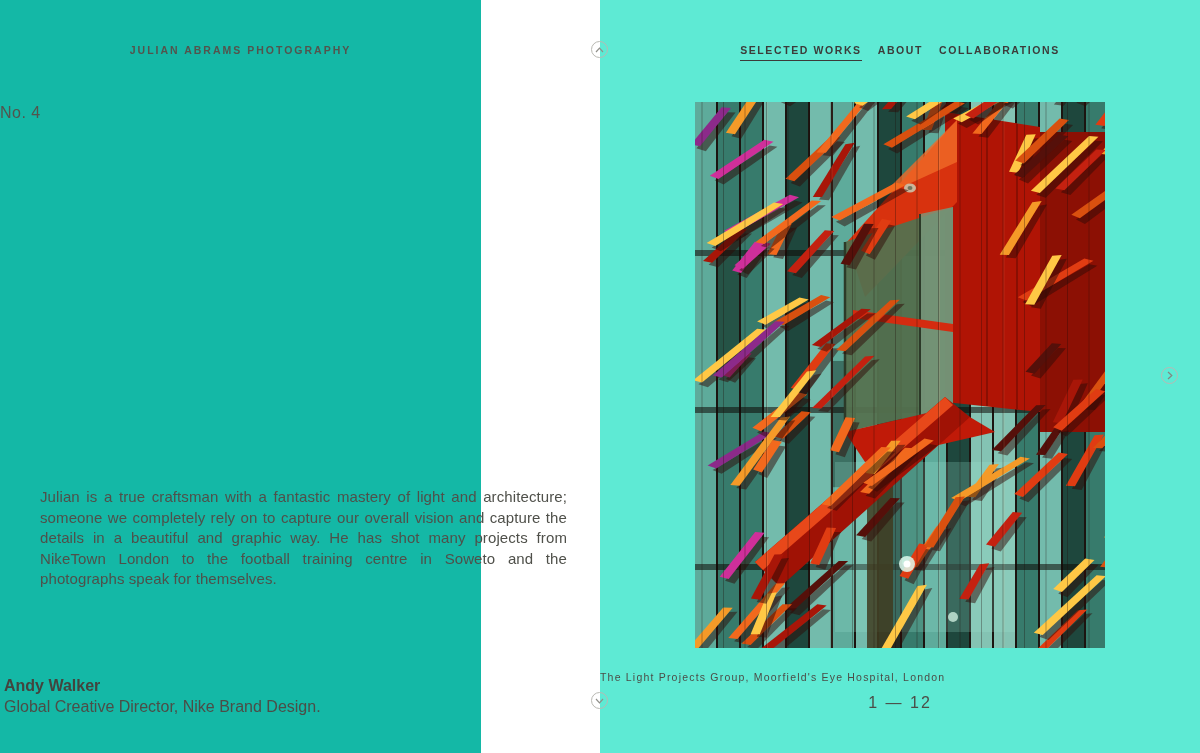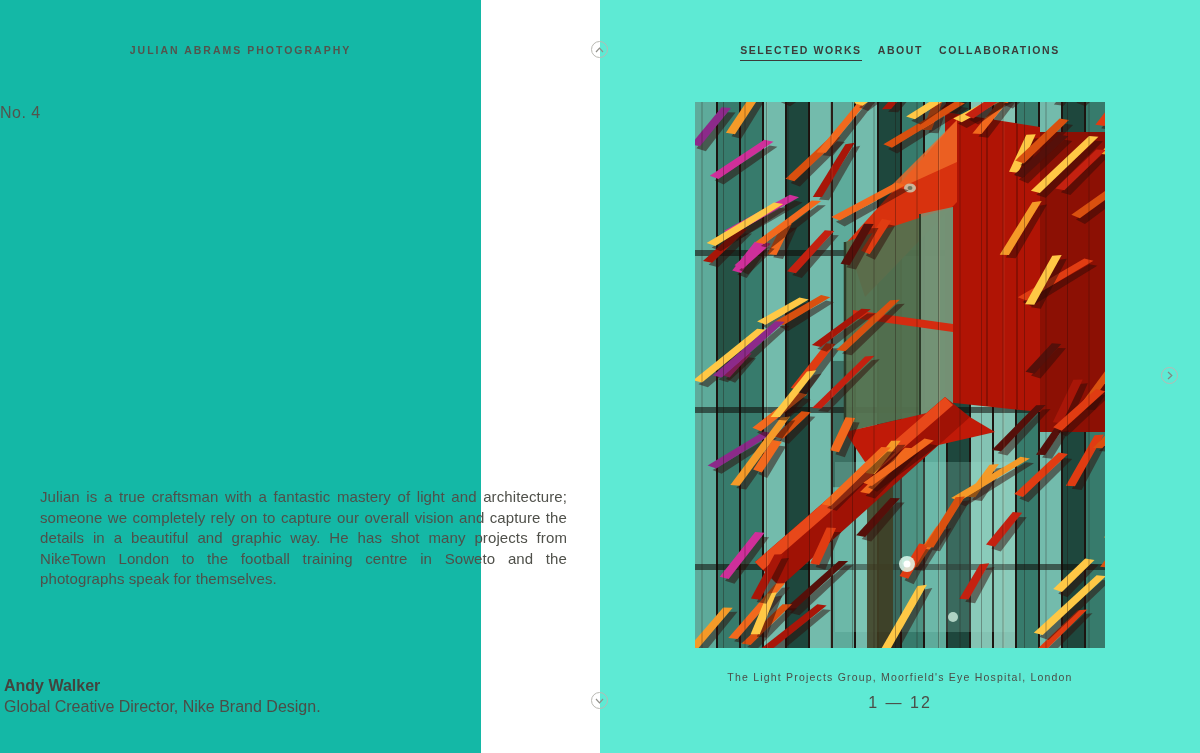--- a/index.html
+++ b/index.html
@@ -24,21 +24,21 @@
   
   .right-panel { position:absolute; left:600px; top:0; width:600px; height:753px; background:#5eead4;padding-left:36px; }
   .main-nav { position:absolute; top:44px; left:0; width:100%; display:flex; justify-content:center; gap:16px; }
   .nav-item { font-size:10.5px; font-weight:600; letter-spacing:1.6px; color:#3c3c3a;
               text-decoration:none; cursor:pointer; padding-bottom:4px; border-bottom:1px solid transparent; }
   .nav-item.active { border-bottom-color:#3c3c3a; }
 
   .photo { position:absolute; left:95px; top:102px; width:410px; height:546px; overflow:hidden; cursor:pointer; }
   .photo svg { display:block; width:410px; height:546px; }
 
-  .caption { position:absolute; top:671px; left:0; width:100%; text-align:center;
+  .caption { position:absolute; top:671px; left:0; width:100%; text-align:left;
              font-size:10.5px; font-weight:500; letter-spacing:1.2px; color:#4c4d47; }
   .page-indicator { position:absolute; top:694px; left:0; width:100%; text-align:center;
                     font-size:16px; font-weight:400; letter-spacing:2px; color:#4c4d47; }
 
   
   .circle-btn { position:absolute; width:17px; height:17px; border-radius:50%;
                 border:1px solid #b9b9b3; background:transparent; display:flex;
                 align-items:center; justify-content:center; cursor:pointer; padding:0; }
   .circle-btn svg { display:block; }
   .btn-up   { left:591px; top:41px; }

